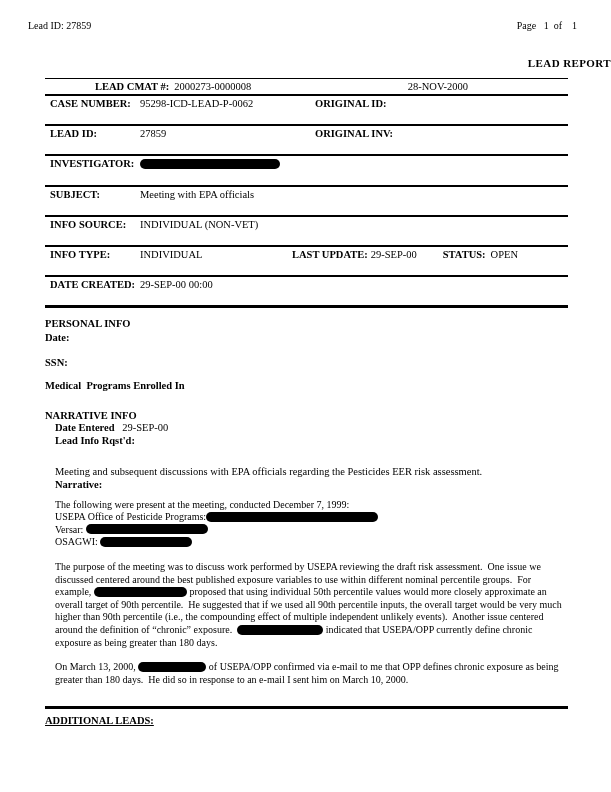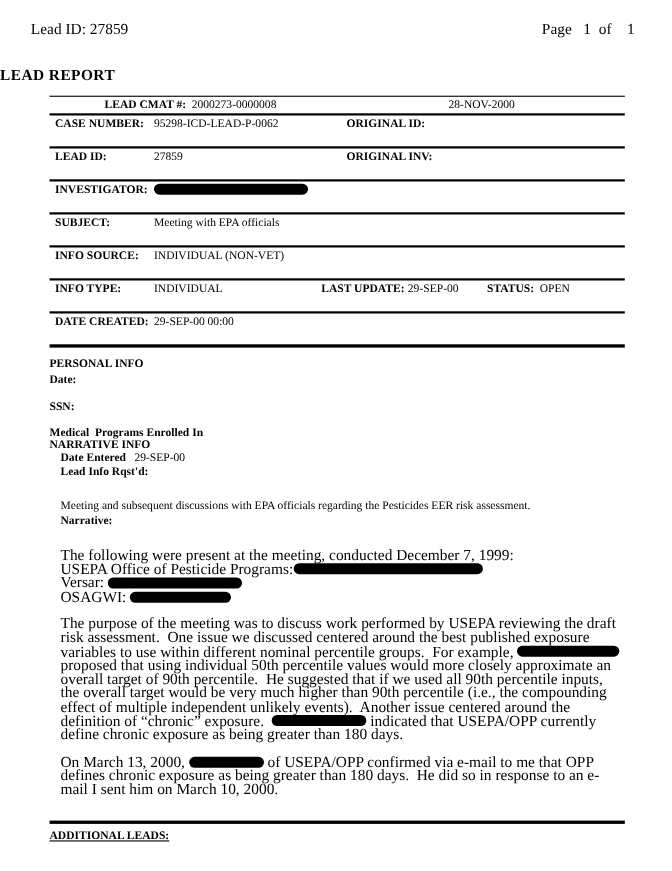--- a/index.html
+++ b/index.html
@@ -1,23 +1,23 @@
 <!DOCTYPE html>
 <html><head>
 <meta charset="utf-8">
 <style>
   * { box-sizing: border-box; }
   html, body { margin: 0; padding: 0; }
   body { width: 611px; height: 792px; background: #ffffff; color: #000; font-family: "Liberation Serif", serif; }
   .page { width: 611px; height: 792px; background: #fff; position: relative; overflow: hidden; }
 
-  .topbar { display: flex; justify-content: space-between; align-items: baseline; padding: 20px 34px 0 28px; font-size: 14px; }
+  .topbar { display: flex; justify-content: space-between; align-items: baseline; padding: 20px 34px 0 28px; font-size: 10px; }
   .topbar .pagenum { white-space: pre; }
 
-  .doc-title { text-align: left; font-weight: bold; font-size: 14px; margin: 26px 0 0 0; letter-spacing: .4px; }
+  .doc-title { text-align: right; font-weight: bold; font-size: 11px; margin: 26px 0 0 0; letter-spacing: .4px; }
 
   .content { margin: 0 43px 0 45px; font-size: 10.5px; }
 
   .cmat-row { display: flex; align-items: baseline; border-top: 1.5px solid #000; border-bottom: 2.5px solid #000; margin-top: 9px; padding: 2px 0 2px 50px; }
   .cmat-row .val { margin-left: 5px; }
   .cmat-row .date { margin-left: auto; margin-right: 100px; }
 
   .lbl { font-weight: bold; }
 
   .info-table .trow { display: flex; align-items: baseline; border-bottom: 2px solid #000; padding: 2px 0 15px 5px; min-height: 14px; }
@@ -28,29 +28,29 @@
   .lu-val { margin-left: 3px; }
   .status-group { margin-left: auto; margin-right: 50px; white-space: nowrap; }
   .status-group .sval { margin-left: 5px; font-weight: normal; }
 
   .redact { display: inline-block; height: 10px; background: #000; border-radius: 5px; vertical-align: middle; position: relative; top: -1px; }
 
   .sec-title { font-weight: bold; margin-top: 10px; }
   .name-row { font-weight: bold; margin-top: 3px; }
   .ssn-row { font-weight: bold; margin-top: 14px; }
   .medical-title { font-weight: bold; margin-top: 12px; white-space: pre; }
-  .narr-sec-title { font-weight: bold; margin-top: 0; }
+  .narr-sec-title { font-weight: bold; margin-top: 19px; }
 
   .narr-indent { margin-left: 10px; }
   .field-line { margin-top: 1px; line-height: 12px; }
   .field-line .flabel { font-weight: bold; }
   .field-line .fval { margin-left: 5px; font-weight: normal; }
   .plain-line { margin-top: 19px; line-height: 12px; }
 
-  .narr-body { margin-left: 10px; font-size: 14px; line-height: 12.6px; margin-top: 20px; }
+  .narr-body { margin-left: 10px; font-size: 10px; line-height: 12.6px; margin-top: 8px; }
   .narr-body p { margin: 0; white-space: pre-wrap; }
   .attendee { white-space: normal; }
   .para { margin-top: 12px !important; }
 
   .additional { border-top: 3px solid #000; margin-top: 20px; padding-top: 6px; }
   .additional .heading { font-weight: bold; text-decoration: underline; }
 </style>
 </head>
 <body>
 

